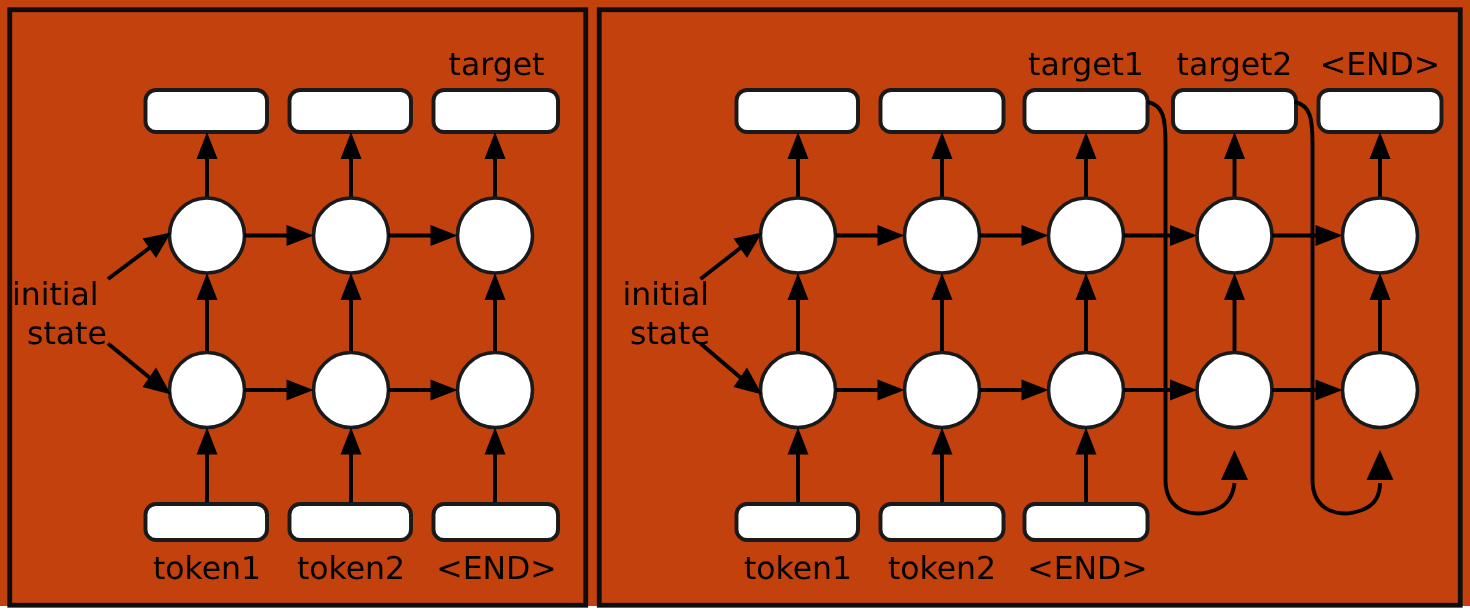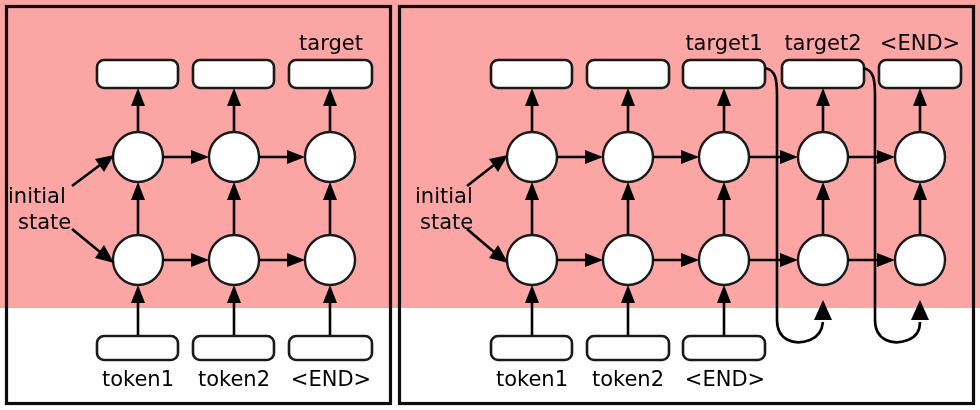--- a/index.html
+++ b/index.html
@@ -9,22 +9,22 @@
   }
   body {
     width: 980px;
     height: 410px;
     font-family: "DejaVu Sans", "Liberation Sans", sans-serif;
     overflow: hidden;
   }
   #stage {
     position: relative;
     width: 980px;
-    height: 308px;
-    background: #fca5a5;
+    height: 404px;
+    background: #c2410c;
   }
   svg#diagram {
     display: block;
     width: 980px;
     height: 410px;
   }
   .panel-frame {
     fill: none;
     stroke: #0d0d0d;
     stroke-width: 3.2;

